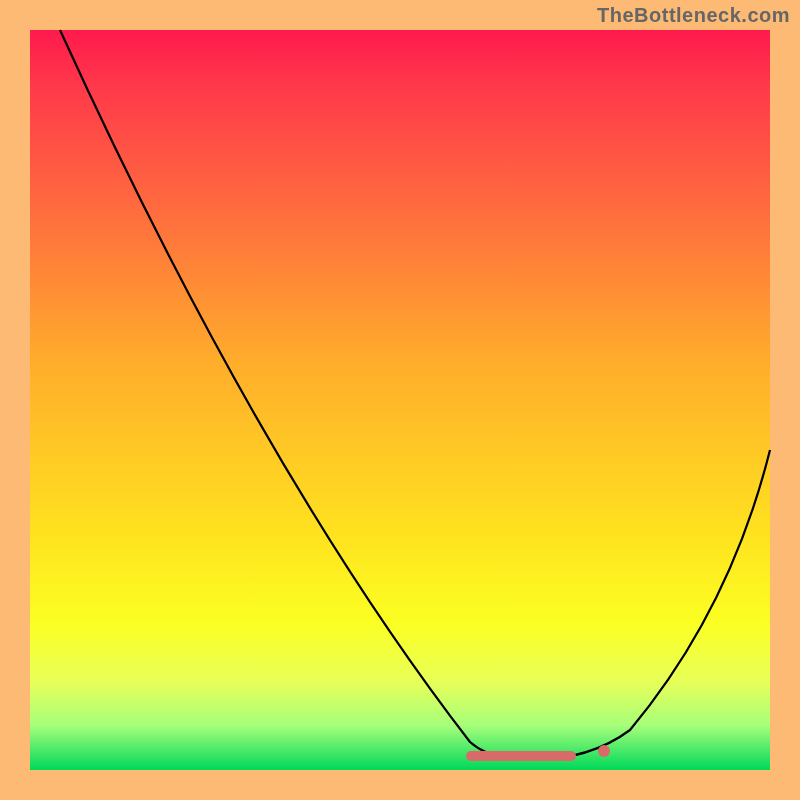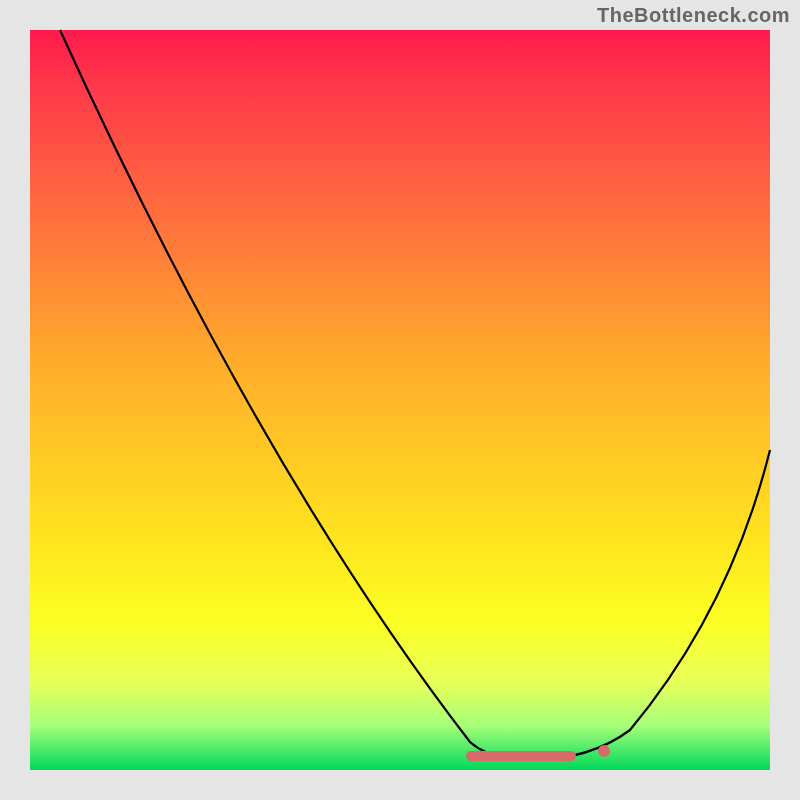--- a/index.html
+++ b/index.html
@@ -8,21 +8,21 @@
     width: 800px;
     height: 800px;
     background: #000;
     font-family: Arial, Helvetica, sans-serif;
     overflow: hidden;
   }
   .frame {
     position: relative;
     width: 800px;
     height: 800px;
-    background: #e5e5e5;
+    background: #fdba74;
   }
   .attribution {
     position: absolute;
     top: 4px;
     right: 10px;
     color: #666666;
     font-size: 20px;
     font-weight: bold;
     letter-spacing: 0.5px;
   }

